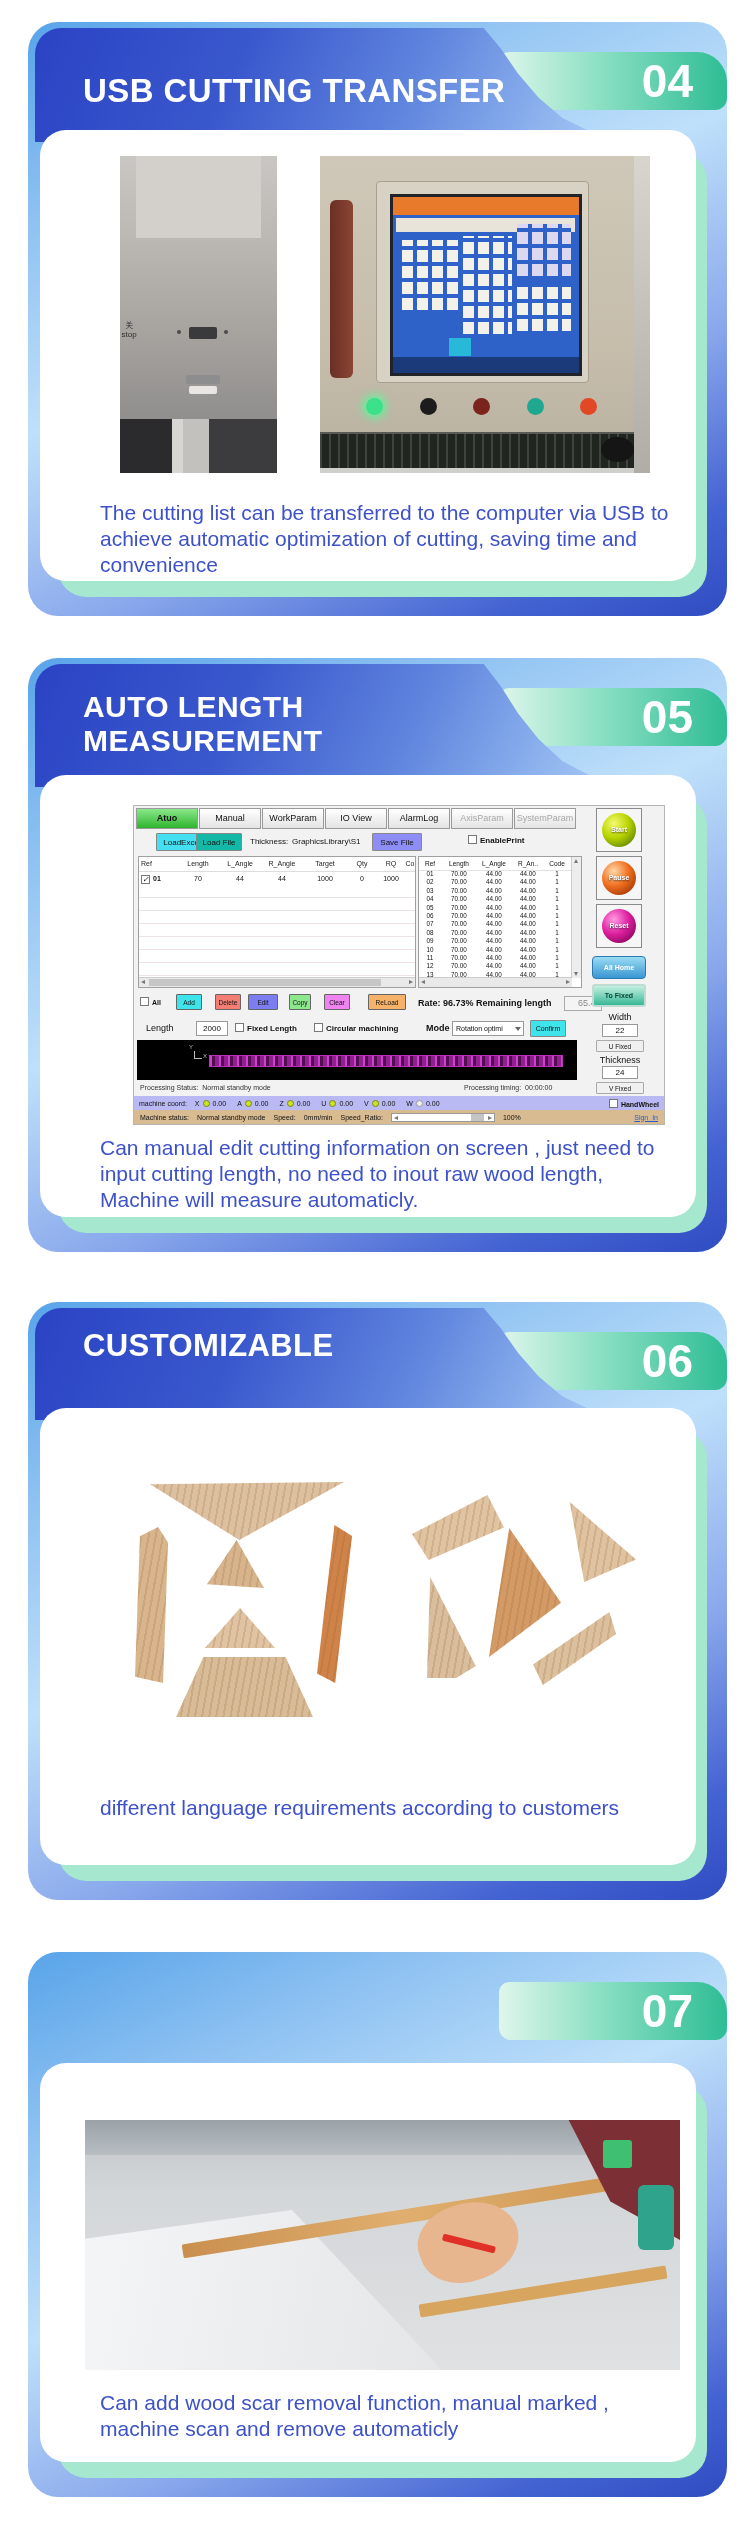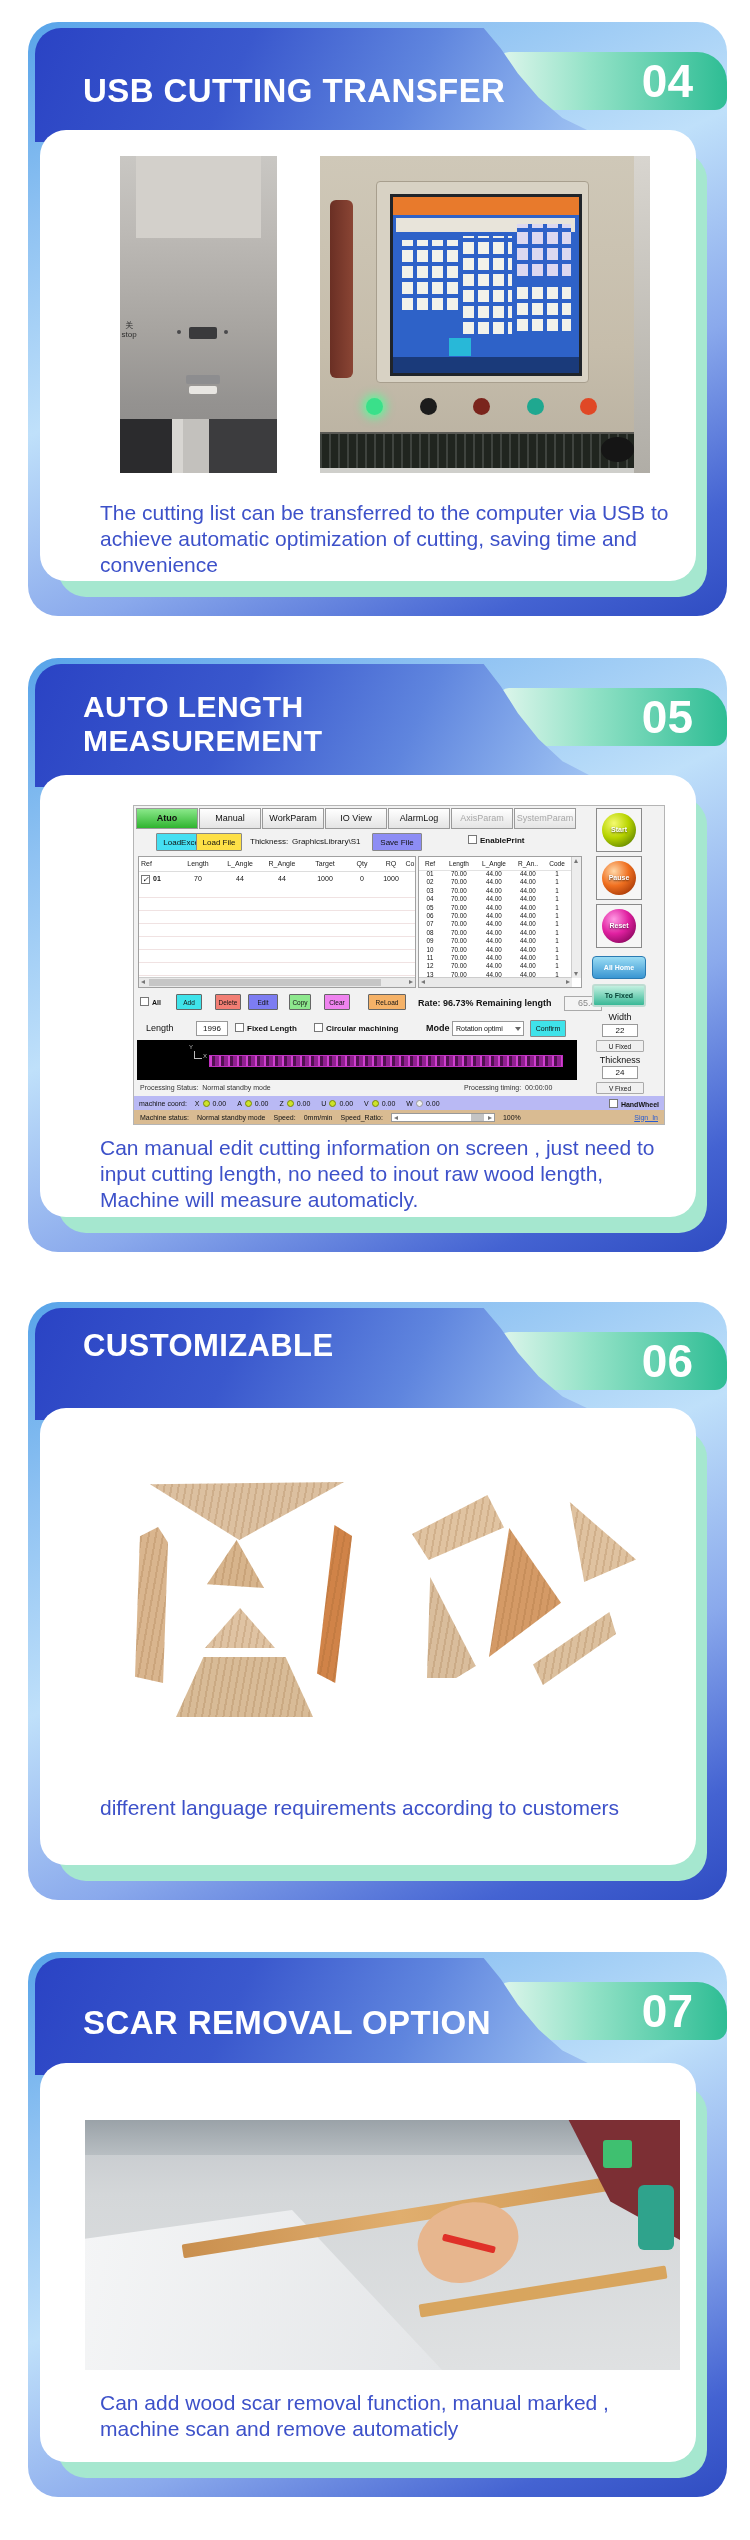--- a/index.html
+++ b/index.html
@@ -260,21 +260,21 @@
         <div class="swtab act">Atuo</div>
         <div class="swtab">Manual</div>
         <div class="swtab">WorkParam</div>
         <div class="swtab">IO View</div>
         <div class="swtab">AlarmLog</div>
         <div class="swtab dis">AxisParam</div>
         <div class="swtab dis">SystemParam</div>
       </div>
 
       <div class="swbtn" style="left:22px;top:27px;width:52px;background:#45dff2">LoadExcel</div>
-      <div class="swbtn" style="left:62px;top:27px;width:46px;background:#fde047">Load File</div>
+      <div class="swbtn" style="left:62px;top:27px;width:46px;background:#14b8a6">Load File</div>
       <span class="lab" style="left:116px;top:31px">Thickness:</span>
       <span class="lab" style="left:158px;top:31px">GraphicsLibrary\S1</span>
       <div class="swbtn" style="left:238px;top:27px;width:50px;background:#8d8df5">Save File</div>
       <span class="lab" style="left:334px;top:29px;font-weight:700"><i class="cbx"></i><b>EnablePrint</b></span>
 
       <div class="ltable">
         <div class="lhead">
             <span>Ref</span>
             <span>Length</span>
             <span>L_Angle</span>
@@ -417,21 +417,21 @@
 
       <span class="lab" style="left:6px;top:191px;font-size:7px"><i class="cbx"></i><b>All</b></span>
       <div class="ebtn" style="left:42px;width:26px;background:#3fe3ea">Add</div>
       <div class="ebtn" style="left:81px;width:26px;background:#f27e74">Delete</div>
       <div class="ebtn" style="left:114px;width:30px;background:#7d7df2">Edit</div>
       <div class="ebtn" style="left:155px;width:22px;background:#8de78d">Copy</div>
       <div class="ebtn" style="left:190px;width:26px;background:#ef83ef">Clear</div>
       <div class="ebtn" style="left:234px;width:38px;background:#f5b268">ReLoad</div>
 
       <span class="lab" style="left:12px;top:217px;font-size:9px">Length</span>
-      <div class="field" style="left:62px;top:215px;width:32px;height:15px;font-size:8px;line-height:13px">1996</div>
+      <div class="field" style="left:62px;top:215px;width:32px;height:15px;font-size:8px;line-height:13px">2000</div>
       <span class="lab" style="left:101px;top:217px"><i class="cbx"></i><b>Fixed Length</b></span>
       <span class="lab" style="left:180px;top:217px"><i class="cbx"></i><b>Circular machining</b></span>
       <span class="lab" style="left:292px;top:217px;font-weight:700;font-size:9px">Mode</span>
       <div class="ddown"><span>Rotation optimi</span><i class="ddarr"></i></div>
       <div class="swbtn" style="left:396px;top:214px;width:36px;height:17px;background:#3fe3ea;font-size:7px;line-height:16px">Confirm</div>
 
       <div class="preview">
         <span class="ax">Y</span>
         <i class="axl"></i>
         <span class="axx">X</span>
@@ -548,26 +548,20 @@
         <div>different language requirements according to customers</div>
       </div>
   </div>
 </section>
 
 <section class="card" style="top:1952px;height:545px;--wt:111px;--tp:46px;--ts:33px;--ct:327px">
   <div class="mint"></div>
   <div class="numtab">
     <span>07</span>
   </div>
-  <div class="band">
-    <div class="title">
-      <div>SCAR REMOVAL OPTION</div>
-      <div></div>
-    </div>
-  </div>
   <div class="white">
     <div class="photo p-scar">
       <div class="sc-top"></div>
       <div class="sc-table"></div>
       <div class="sc-wood1"></div>
       <div class="sc-wood2"></div>
       <div class="sc-arm"></div>
       <div class="sc-hand"></div>
       <div class="sc-marker"></div>
       <div class="sc-teal"></div>

